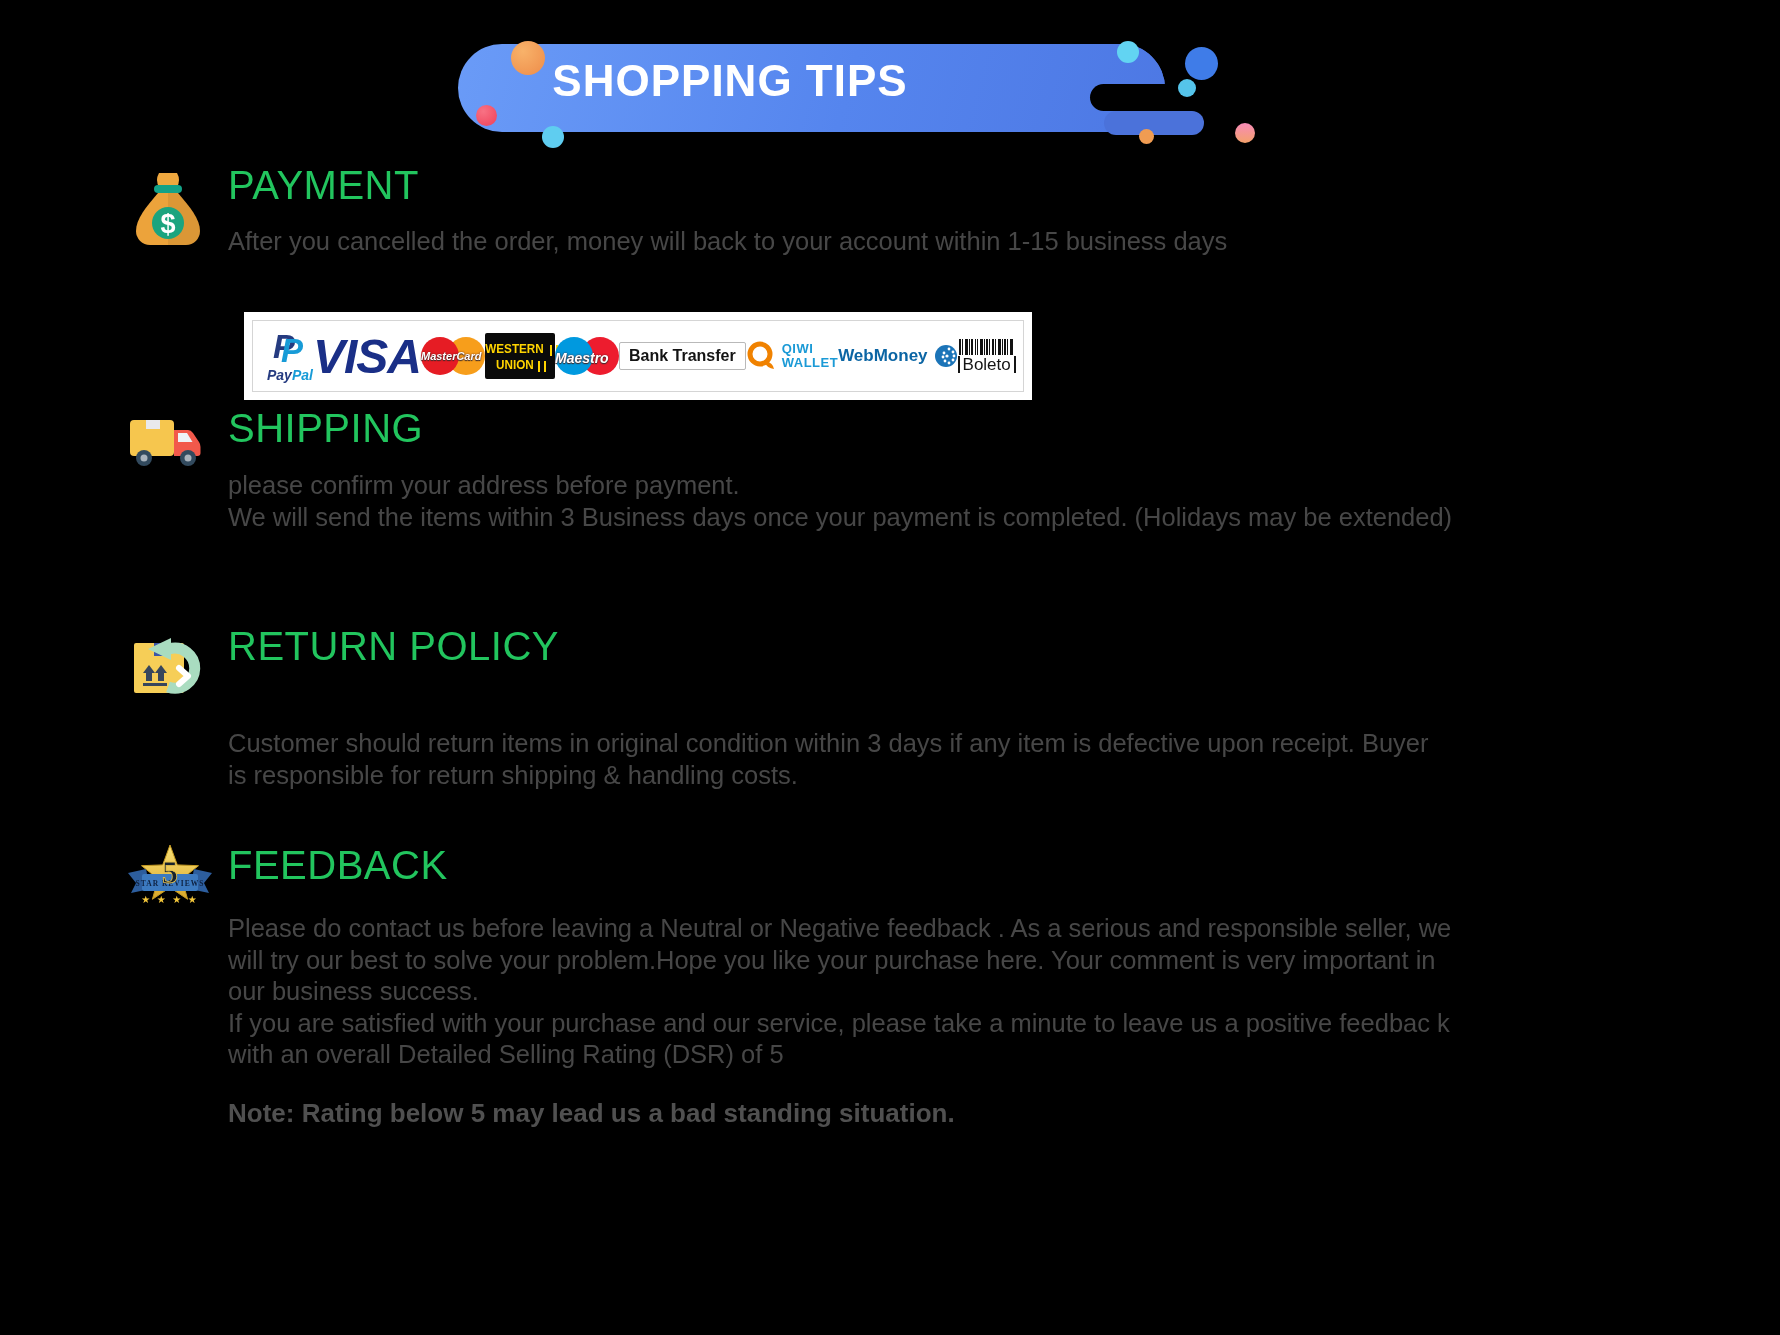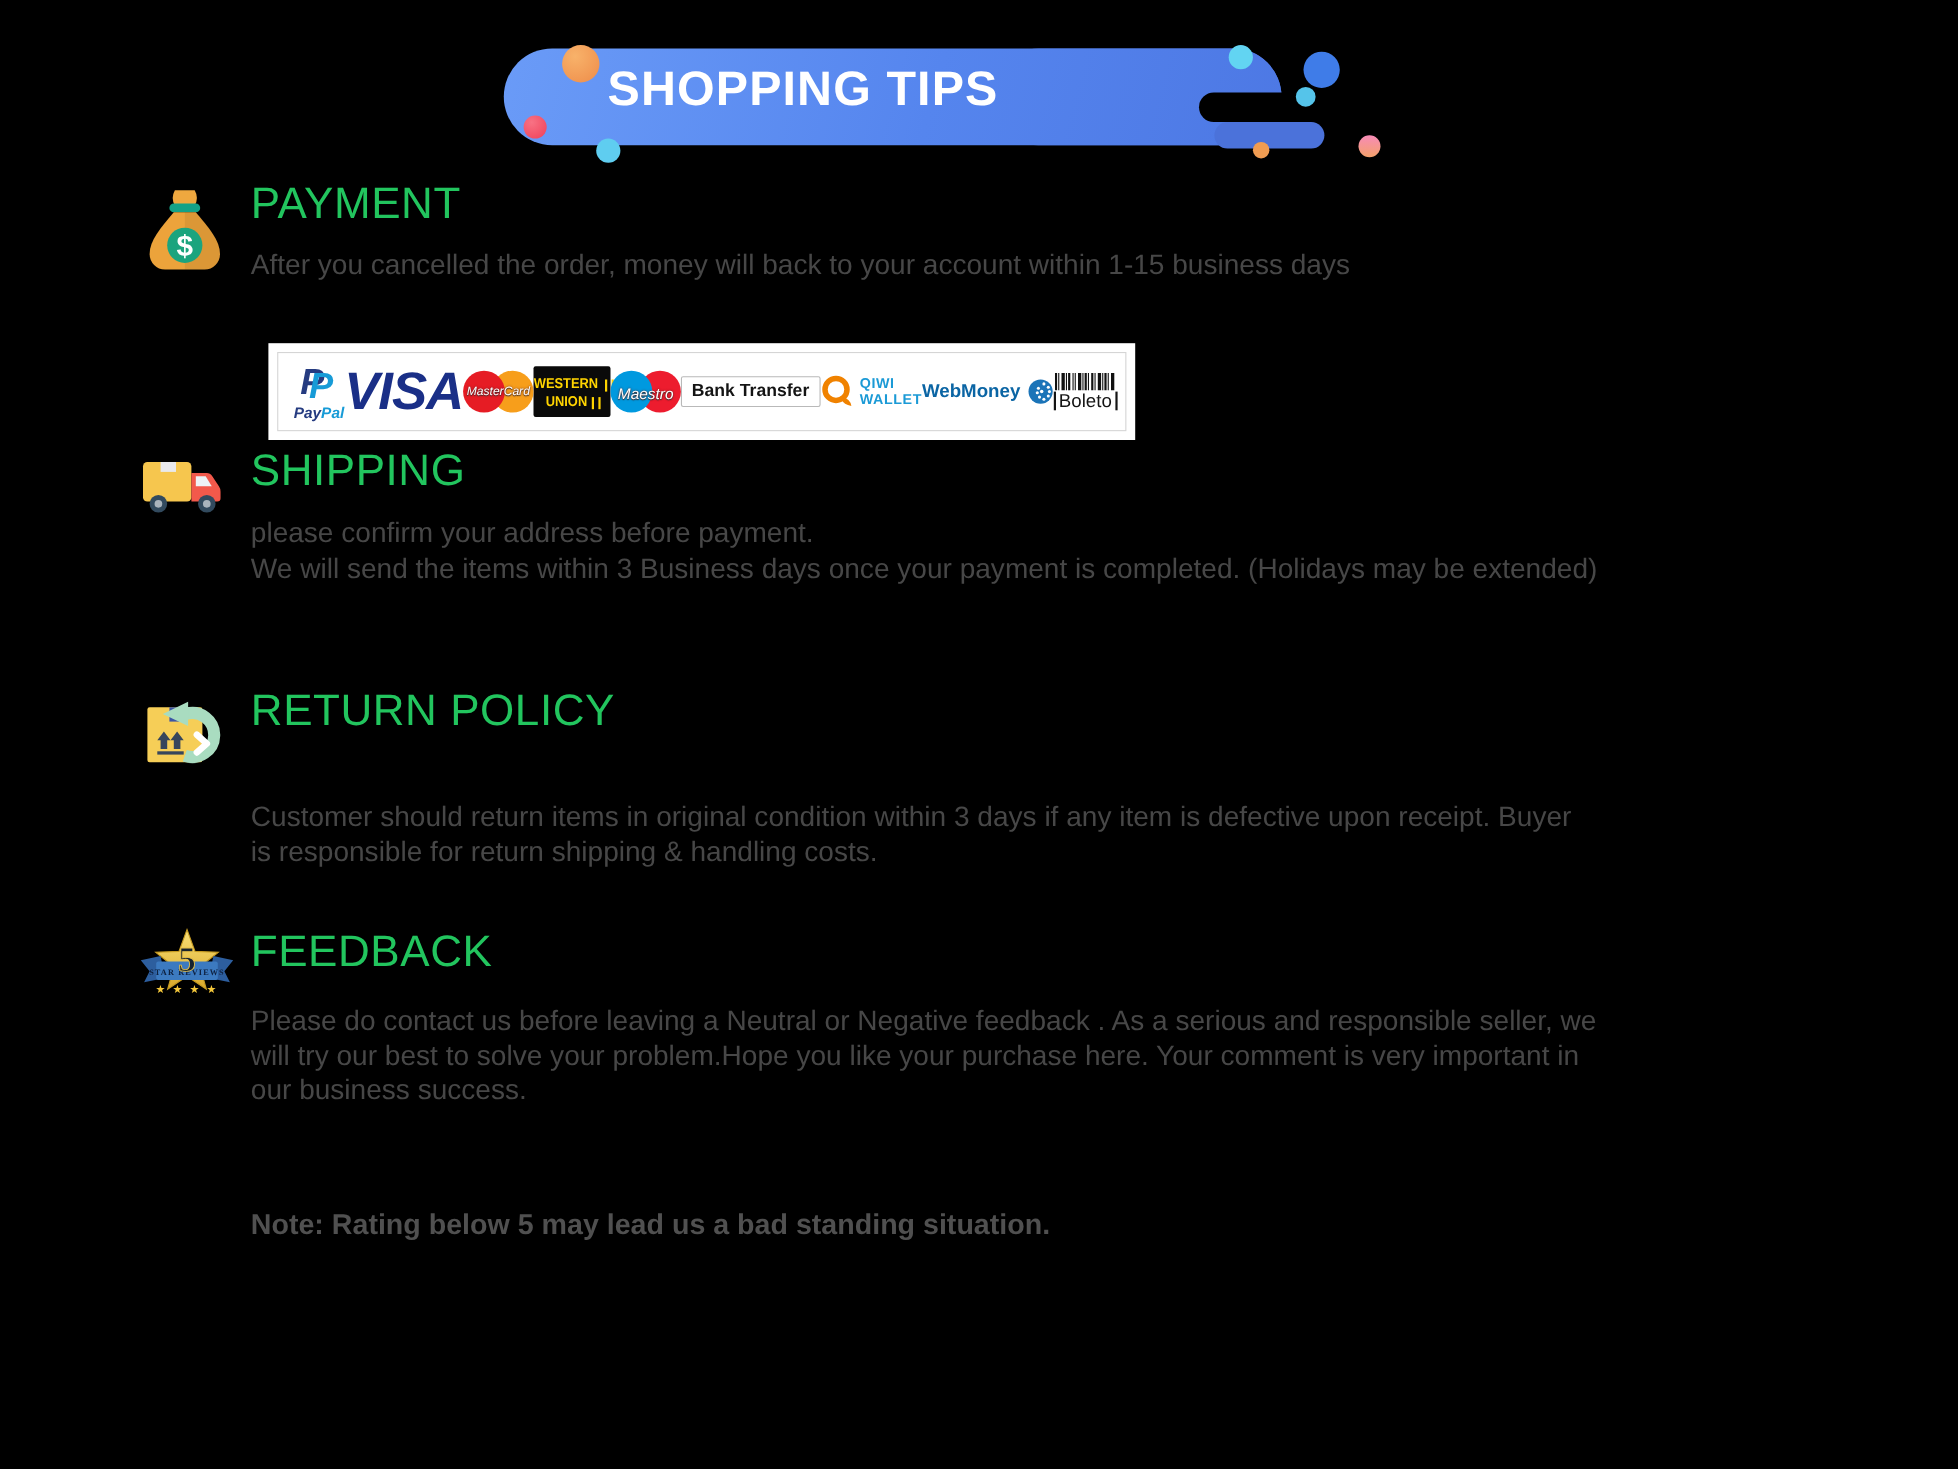--- a/index.html
+++ b/index.html
@@ -51,22 +51,22 @@
   .pp-label .pay{color:#253b80}.pp-label .pal{color:#179bd7}
   
   .visa-txt{font-size:48px;font-weight:800;font-style:italic;color:#1a2f87;letter-spacing:-1px;}
   
   .cc{position:relative;width:64px;height:40px;}
   .cc i{position:absolute;top:1px;width:38px;height:38px;border-radius:50%;display:block;}
   .mc-l{left:0;background:#e61c24;z-index:1;}
   .mc-r{right:0;background:#f79e1b;}
   .ma-l{left:0;background:#0099df;z-index:1;}
   .ma-r{right:0;background:#ed1c2e;}
-  .cc b{position:absolute;left:0;right:0;top:14px;z-index:2;text-align:center;color:#fff;
-    font-style:italic;font-weight:400;text-shadow:0 0 2px #5a1a1a,0 1px 1px #333;}
+  .cc b{position:absolute;left:0;right:0;top:14px;z-index:2;text-align:left;color:#fff;
+    font-style:italic;font-weight:700;text-shadow:0 0 2px #5a1a1a,0 1px 1px #333;}
   .mc-txt{font-size:11px;}
   .ma-txt{font-size:14px;}
   
   .wu{width:70px;height:46px;background:#0a0a0a;flex-direction:column;gap:1px;border-radius:2px;}
   .wu-row{display:flex;align-items:flex-end;gap:3px;}
   .wu-row b{color:#ffd400;font-size:13px;font-weight:800;transform:scaleX(0.9);letter-spacing:0;}
   .wu-bar{width:4px;height:11px;border-left:2px solid #ffd400;border-right:2px solid #ffd400;}
   
   .bt{border:1px solid #b9b9b9;border-radius:2px;background:#fff;padding:4px 9px;font-size:16px;font-weight:700;color:#141414;}
   
@@ -279,15 +279,17 @@
       <text x="48" y="43" text-anchor="middle" font-size="7.5" font-weight="bold" fill="#0e2140" letter-spacing="1">STAR REVIEWS</text>
       <text x="48" y="40" text-anchor="middle" font-size="32" font-weight="bold" fill="#16222e" stroke="#e8c24a" stroke-width="0.8">5</text>
       <text x="48" y="60" text-anchor="middle" font-size="10" fill="#f5c83b" letter-spacing="2">★ ★ ★ ★</text>
     </svg>
   </div>
   <h2 class="sec-title t-feedback">FEEDBACK</h2>
   <div class="body-text b-feedback">
     <p>Please do contact us before leaving a Neutral or Negative  feedback . As a serious and responsible seller, we
 will try our best to solve your problem.Hope you like your purchase here. Your comment is very important in
 our business success.</p>
+    <p> If you are satisfied with your purchase and our service,  please take a minute to leave us  a positive feedbac k
+with an overall  Detailed Selling Rating (DSR) of 5</p>
   </div>
   <p class="note-text">Note: Rating below 5 may lead us a bad standing situation.</p>
 </section>
 
 </body></html>

